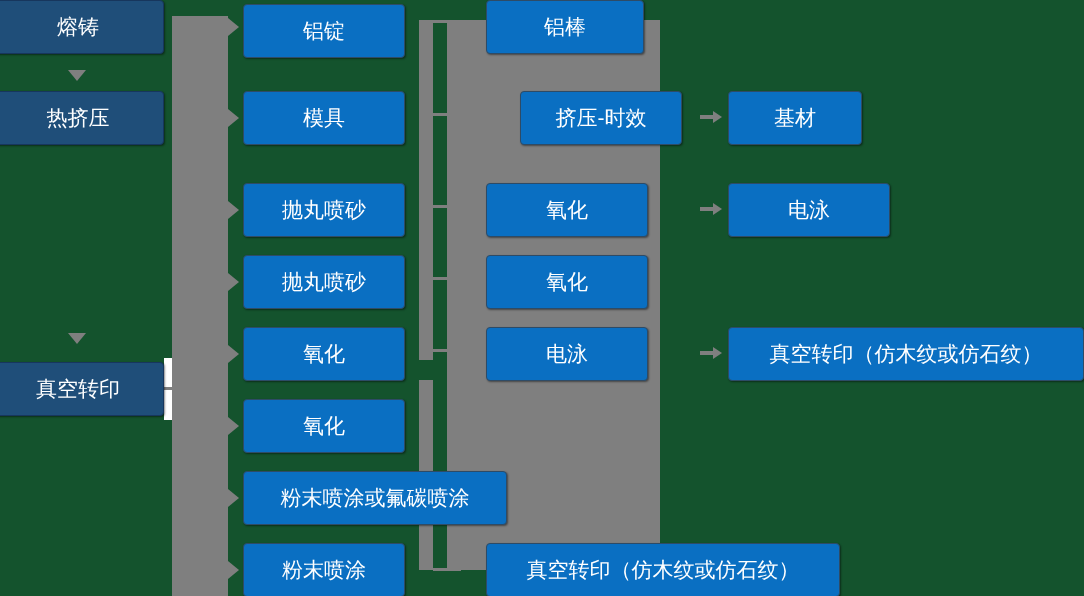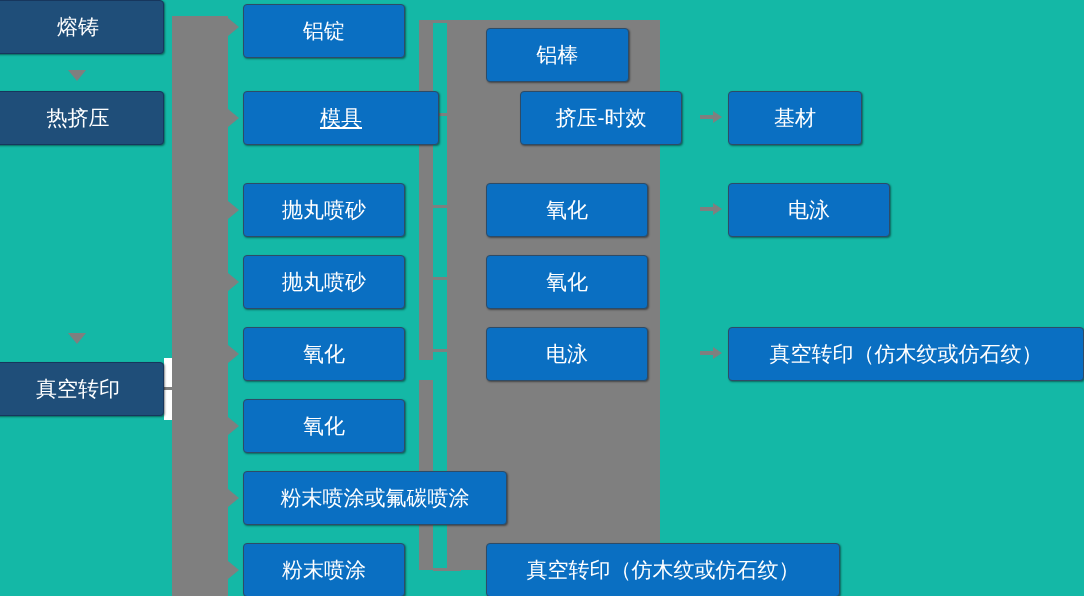--- a/index.html
+++ b/index.html
@@ -7,21 +7,21 @@
     padding: 0;
     background: #ffffff;
   }
   body {
     font-family: "Liberation Sans", "DejaVu Sans", sans-serif;
   }
   #canvas {
     position: relative;
     width: 1084px;
     height: 596px;
-    background: #14b8a6;
+    background: #14532d;
     overflow: hidden;
   }
 
   
   .grey {
     position: absolute;
     background: #7F7F7F;
   }
   .grey-line {
     position: absolute;
@@ -143,21 +143,21 @@
   </div>
 
   <div class="box dark" style="left:-8px; top:362px; width:172px; height:54px;">
     <span class="box-label">真空转印</span>
   </div>
 
   <div class="box light" style="left:243px; top:4px; width:162px; height:54px;">
     <span class="box-label">铝锭</span>
   </div>
 
-  <div class="box light" style="left:243px; top:91px; width:196px; height:54px;text-decoration:underline;">
+  <div class="box light" style="left:243px; top:91px; width:162px; height:54px;">
     <span class="box-label">模具</span>
   </div>
 
   <div class="box light" style="left:243px; top:183px; width:162px; height:54px;">
     <span class="box-label">抛丸喷砂</span>
   </div>
 
   <div class="box light" style="left:243px; top:255px; width:162px; height:54px;">
     <span class="box-label">抛丸喷砂</span>
   </div>
@@ -171,21 +171,21 @@
   </div>
 
   <div class="box light" style="left:243px; top:543px; width:162px; height:54px;">
     <span class="box-label">粉末喷涂</span>
   </div>
 
   <div class="box light" style="left:243px; top:471px; width:264px; height:54px;">
     <span class="box-label">粉末喷涂或氟碳喷涂</span>
   </div>
 
-  <div class="box light" style="left:486px; top:0px; width:143px; height:54px;margin-top:28px;">
+  <div class="box light" style="left:486px; top:0px; width:158px; height:54px;">
     <span class="box-label">铝棒</span>
   </div>
 
   <div class="box light" style="left:486px; top:91px; width:162px; height:54px;margin-left:34px;">
     <span class="box-label">挤压-时效</span>
   </div>
 
   <div class="box light" style="left:486px; top:183px; width:162px; height:54px;">
     <span class="box-label">氧化</span>
   </div>

